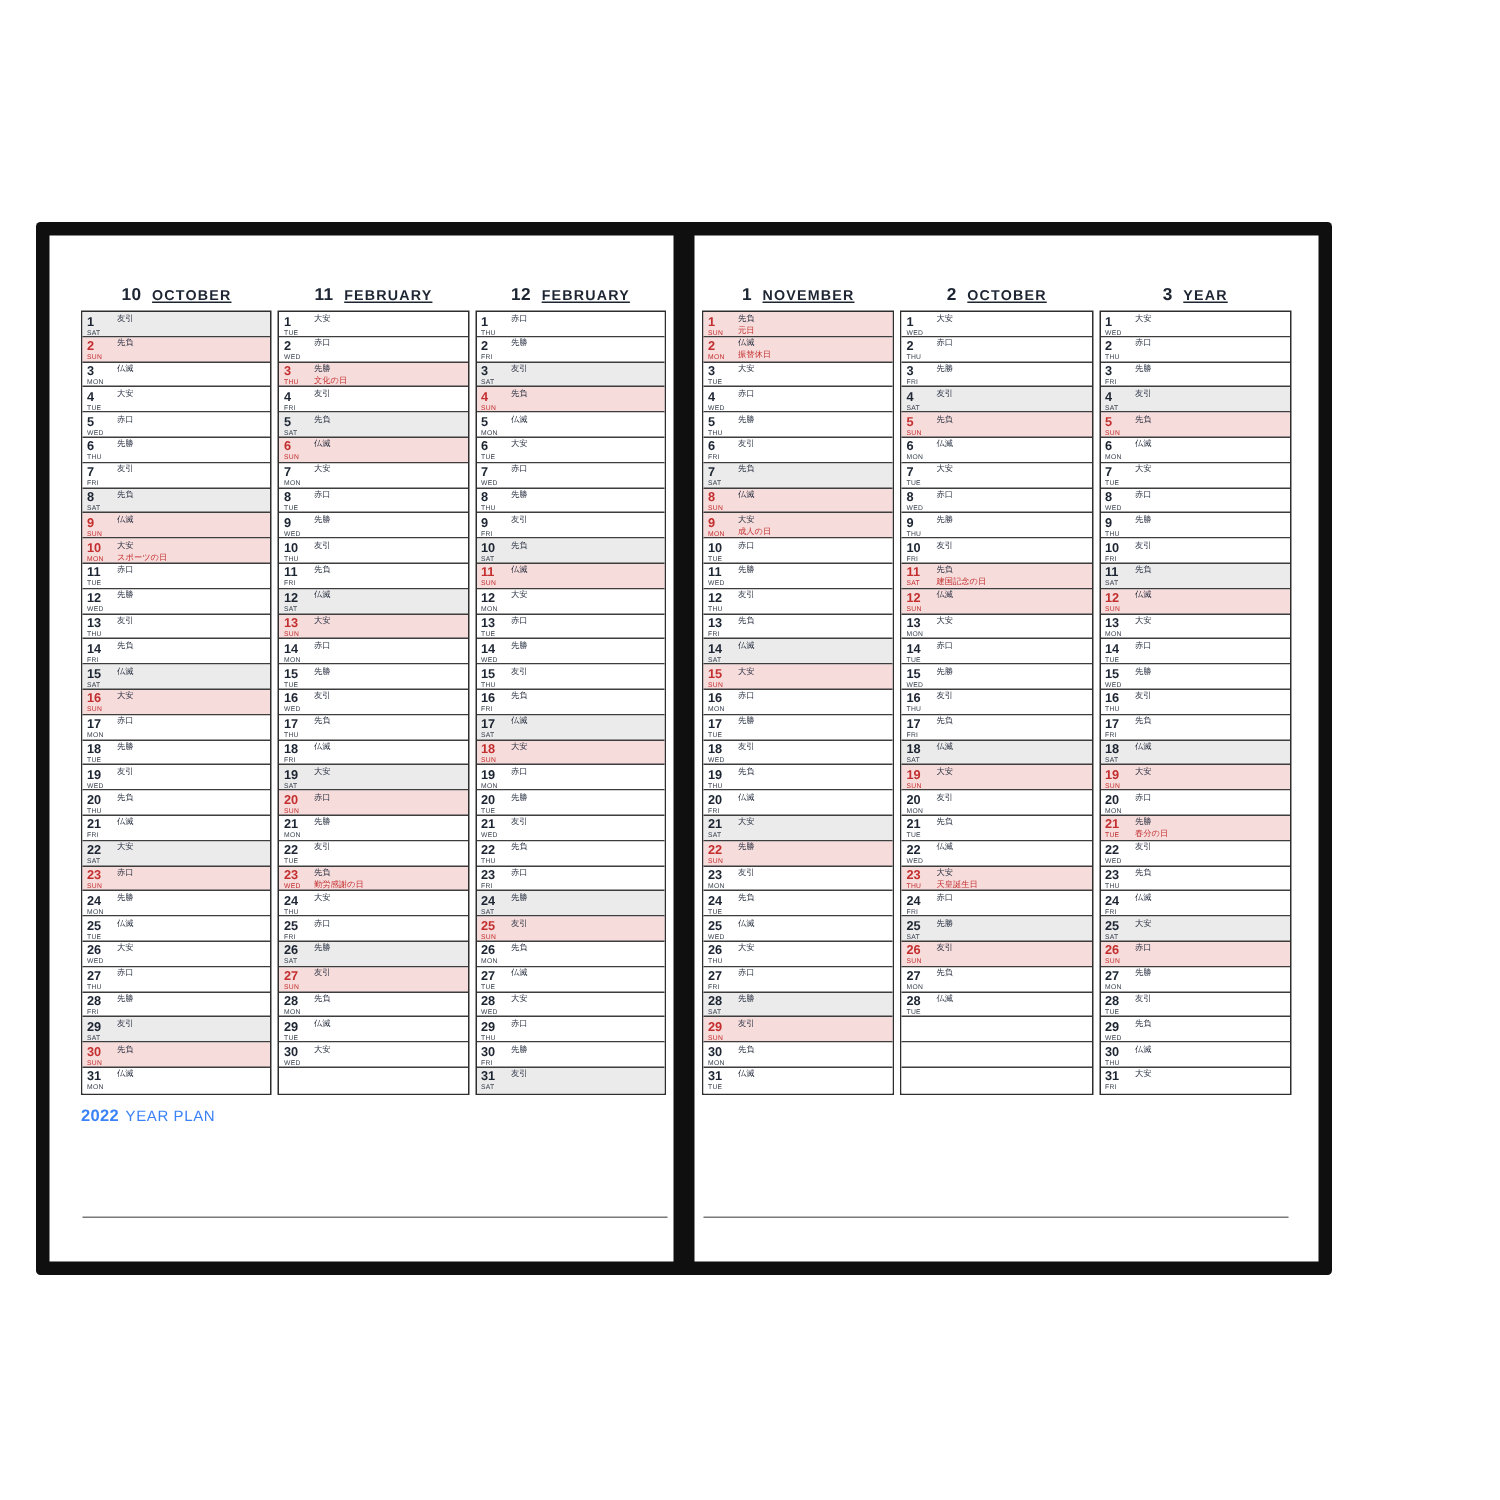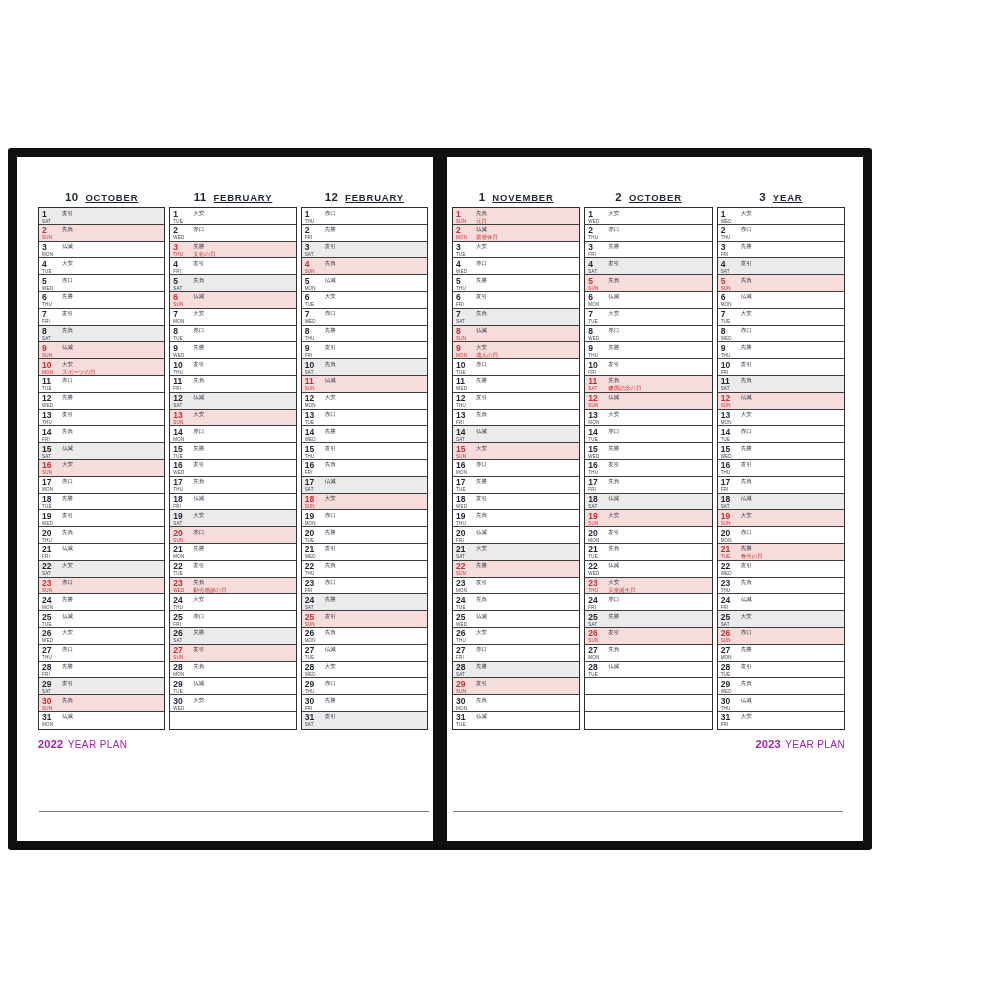--- a/index.html
+++ b/index.html
@@ -3,21 +3,21 @@
 <meta charset="utf-8">
 <style>
   html,body{margin:0;padding:0;}
   body{
     width:1000px;height:1000px;position:relative;background:#ffffff;
     font-family:"Liberation Sans","DejaVu Sans",sans-serif;
     -webkit-font-smoothing:antialiased;
   }
   
   .cover{
-    position:absolute;left:8px;top:148px;width:864px;height:702px;
+    position:absolute;left:24px;top:148px;width:864px;height:702px;
     background:#0f0f0f;border-radius:3px;box-sizing:border-box;
     padding:9px;display:flex;gap:14px;
   }
   .page{
     background:#ffffff;flex:1 1 0;position:relative;box-sizing:border-box;
     overflow:hidden;
   }
   .months{display:flex;gap:4px;}
   .page.left .months{margin:0 5px 0 21px;}
   .page.right .months{margin:0 18px 0 5px;}
@@ -40,21 +40,21 @@
   .day-row.sat{background:#ebebeb;}
   .day-row.sun,.day-row.hol{background:#f7dcdc;}
   .num-col{width:20px;flex:0 0 20px;display:flex;flex-direction:column;}
   .day-num{font-size:8.5px;font-weight:bold;color:#1d2533;letter-spacing:0;}
   .day-wd{font-size:4.5px;color:#3a4350;margin-top:1.5px;letter-spacing:.2px;}
   .sun .day-num,.hol .day-num,.sun .day-wd,.hol .day-wd{color:#c32f2f;}
   .info-col{flex:1 1 auto;display:flex;flex-direction:column;min-width:0;}
   .rokuyo{font-size:5.5px;color:#2a3242;margin-top:1px;white-space:nowrap;}
   .holiday{font-size:5.5px;color:#c32f2f;margin-top:2.5px;white-space:nowrap;}
   .page-footer{
-    margin-top:4px;color:#a21caf;white-space:nowrap;
+    margin-top:4px;color:#3b82f6;white-space:nowrap;
   }
   .page.left .page-footer{text-align:left;padding-left:21px;}
   .page.right .page-footer{text-align:right;padding-right:18px;}
   .footer-year{font-size:11px;font-weight:bold;letter-spacing:.2px;}
   .footer-label{font-size:10px;font-weight:500;letter-spacing:.4px;}
   .bottom-line{position:absolute;bottom:29px;border-top:1.5px solid #787878;height:0;}
   .page.left .bottom-line{left:22px;right:4px;}
   .page.right .bottom-line{left:6px;right:20px;}
 </style>
 </head>
@@ -1767,20 +1767,16 @@
                 <span class="day-num">31</span>
                 <span class="day-wd">FRI</span>
               </div>
               <div class="info-col">
                 <span class="rokuyo">大安</span>
               </div>
             </div>
           </div>
         </div>
       </div>
-    <div class="page-footer">
-      <span class="footer-year">2023</span>
-      <span class="footer-label">YEAR PLAN</span>
-    </div>
     <div class="bottom-line"></div>
   </div>
 
 </div>
 
 </body></html>

